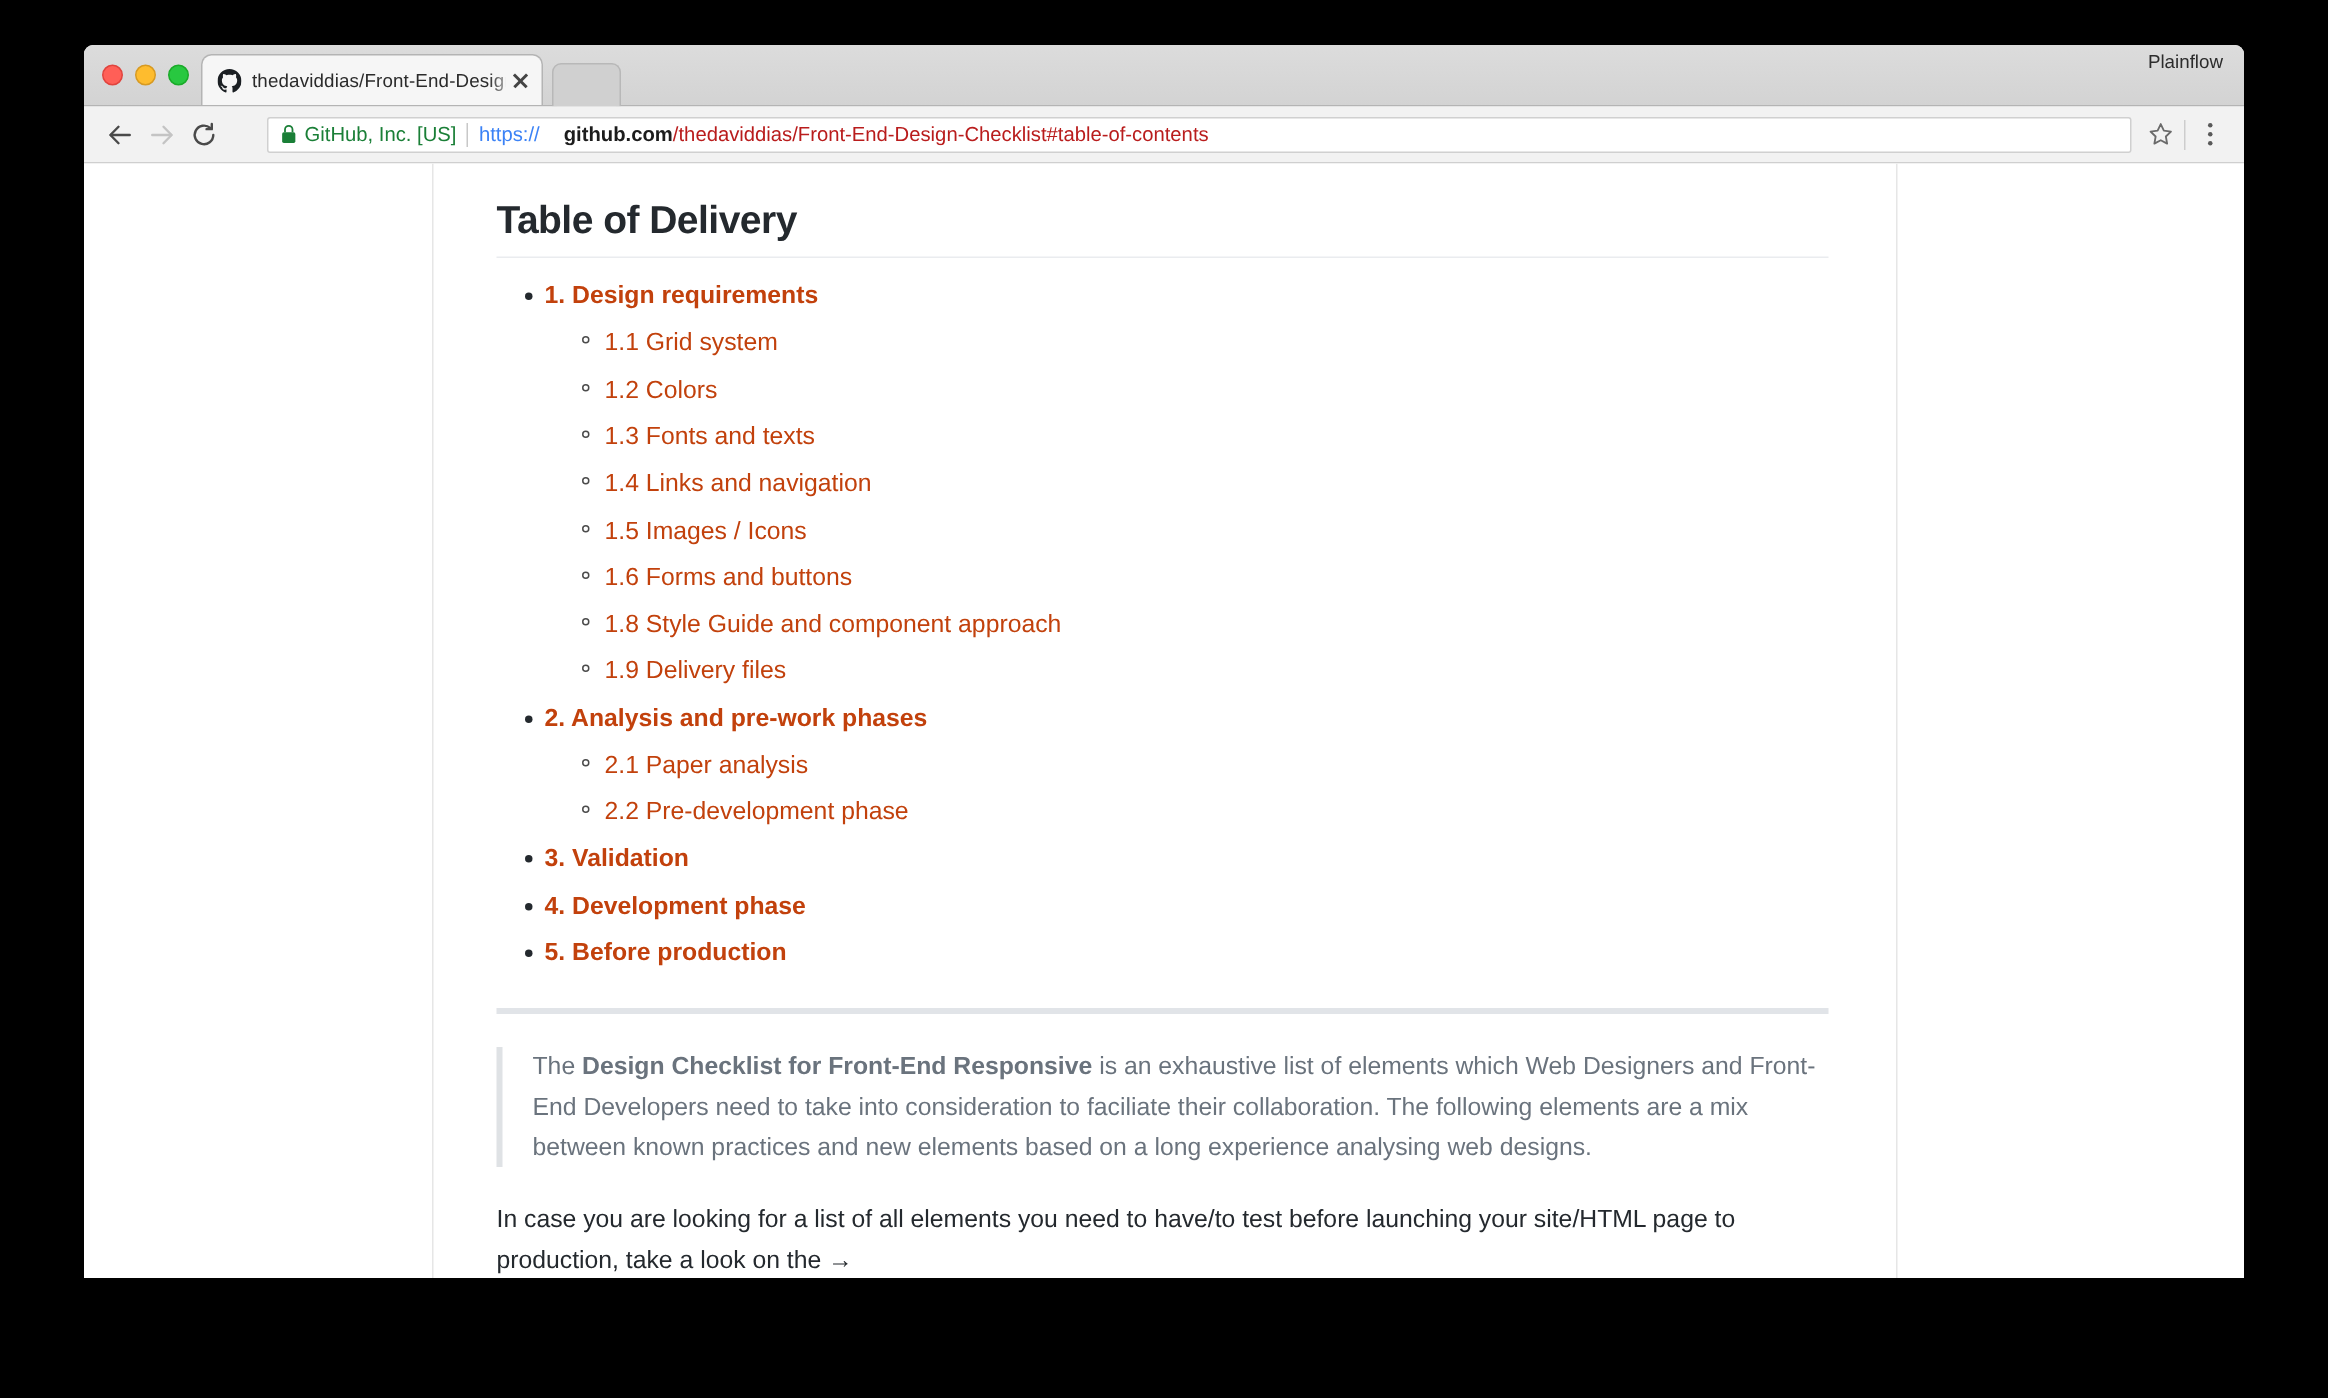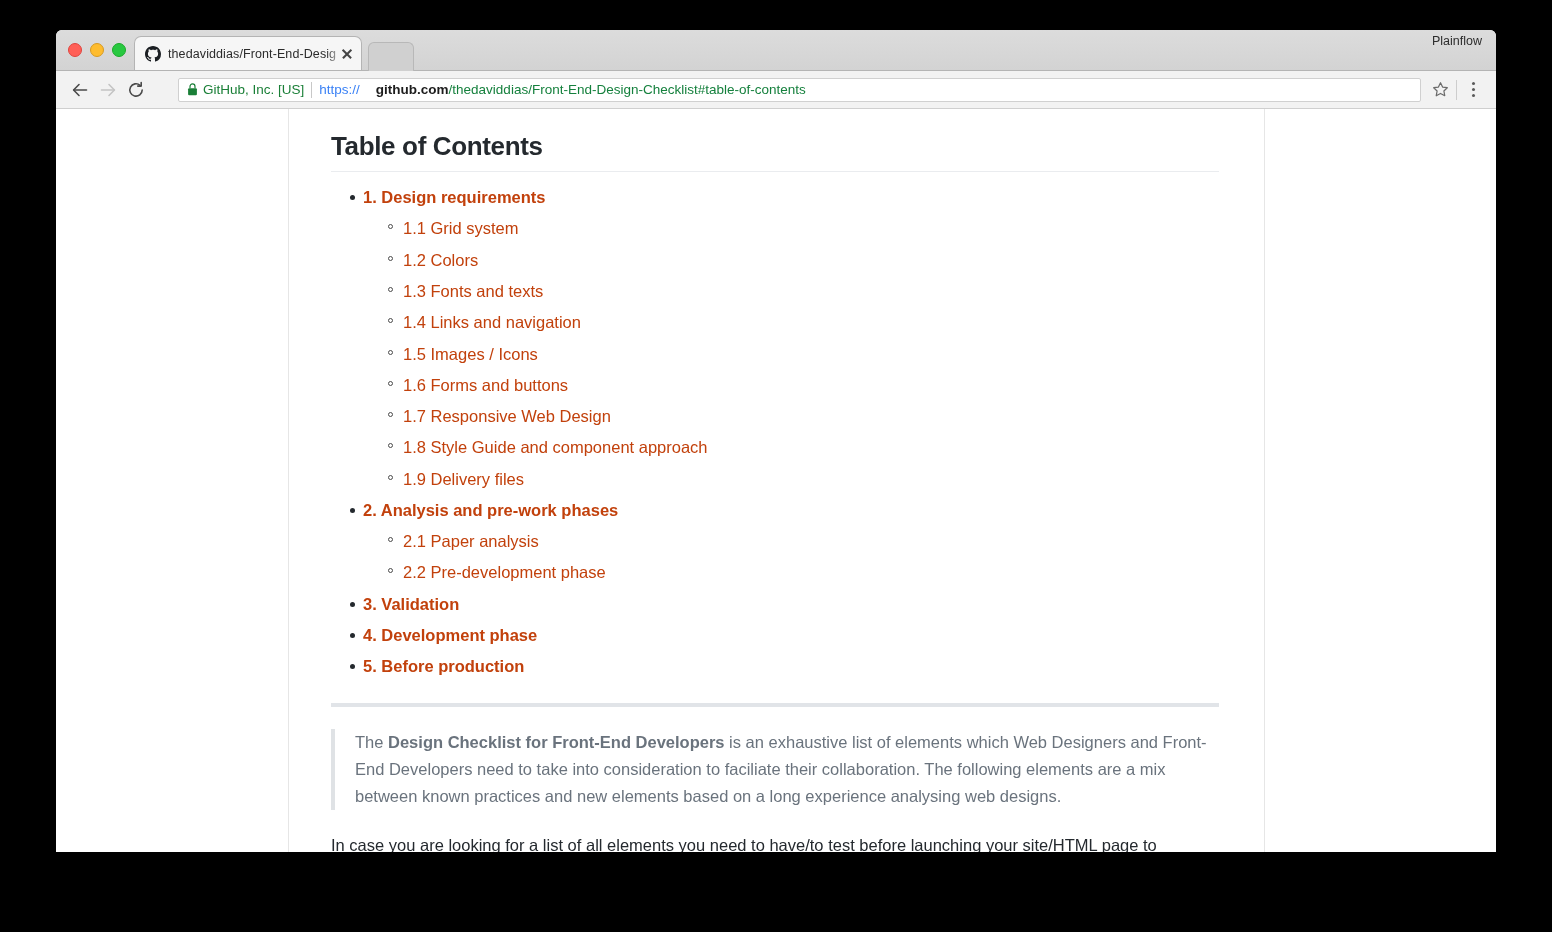--- a/index.html
+++ b/index.html
@@ -185,21 +185,21 @@
   }
   #url-text {
     color: #9a9a9a;
     font-size: 13.5px;
     overflow: hidden;
     text-overflow: clip;
     white-space: nowrap;
   }
   #url-text .url-scheme { color: #3b82f6; }
   #url-text .url-host   { color: #1c1c1c; font-weight: bold; padding-left: 16px; }
-  #url-text .url-path   { color: #15803d; }
+  #url-text .url-path   { color: #b91c1c; }
 
   #bookmark-star-icon {
     width: 26px;
     height: 26px;
     display: flex;
     align-items: center;
     justify-content: center;
     cursor: pointer;
     flex: 0 0 auto;
   }
@@ -410,34 +410,33 @@
       <i></i>
         <i></i>
         <i></i>
     </div>
   </div>
 
   <div id="page-viewport">
     <div id="content-column">
       <div id="readme-body">
 
-        <h1 id="toc-heading">Table of Contents</h1>
+        <h1 id="toc-heading">Table of Delivery</h1>
 
         <ul class="toc-list">
 
           <li>
             <a class="toc-link level1" href="#">1. Design requirements</a>
             <ul class="toc-sub">
               <li><a class="toc-link" href="#">1.1 Grid system</a></li>
               <li><a class="toc-link" href="#">1.2 Colors</a></li>
               <li><a class="toc-link" href="#">1.3 Fonts and texts</a></li>
               <li><a class="toc-link" href="#">1.4 Links and navigation</a></li>
               <li><a class="toc-link" href="#">1.5 Images / Icons</a></li>
               <li><a class="toc-link" href="#">1.6 Forms and buttons</a></li>
-              <li><a class="toc-link" href="#">1.7 Responsive Web Design</a></li>
               <li><a class="toc-link" href="#">1.8 Style Guide and component approach</a></li>
               <li><a class="toc-link" href="#">1.9 Delivery files</a></li>
             </ul>
           </li>
 
           <li>
             <a class="toc-link level1" href="#">2. Analysis and pre-work phases</a>
             <ul class="toc-sub">
               <li><a class="toc-link" href="#">2.1 Paper analysis</a></li>
               <li><a class="toc-link" href="#">2.2 Pre-development phase</a></li>
@@ -450,21 +449,21 @@
           <li>
             <a class="toc-link level1" href="#">4. Development phase</a>
           </li>
           <li>
             <a class="toc-link level1" href="#">5. Before production</a>
           </li>
         </ul>
 
         <hr id="section-rule">
 
-        <blockquote id="intro-quote"><span>The </span><b>Design Checklist for Front-End Developers</b><span> is an exhaustive list of elements which Web Designers and Front-End Developers need to take into consideration to faciliate their collaboration. The following elements are a mix between known practices and new elements based on a long experience analysing web designs.</span></blockquote>
+        <blockquote id="intro-quote"><span>The </span><b>Design Checklist for Front-End Responsive</b><span> is an exhaustive list of elements which Web Designers and Front-End Developers need to take into consideration to faciliate their collaboration. The following elements are a mix between known practices and new elements based on a long experience analysing web designs.</span></blockquote>
 
         <p id="checklist-paragraph"><span>In case you are looking for a list of all elements you need to have/to test before launching your site/HTML page to production, take a look on the → </span></p>
 
       </div>
     </div>
   </div>
 
 </div>
 
 </body></html>

